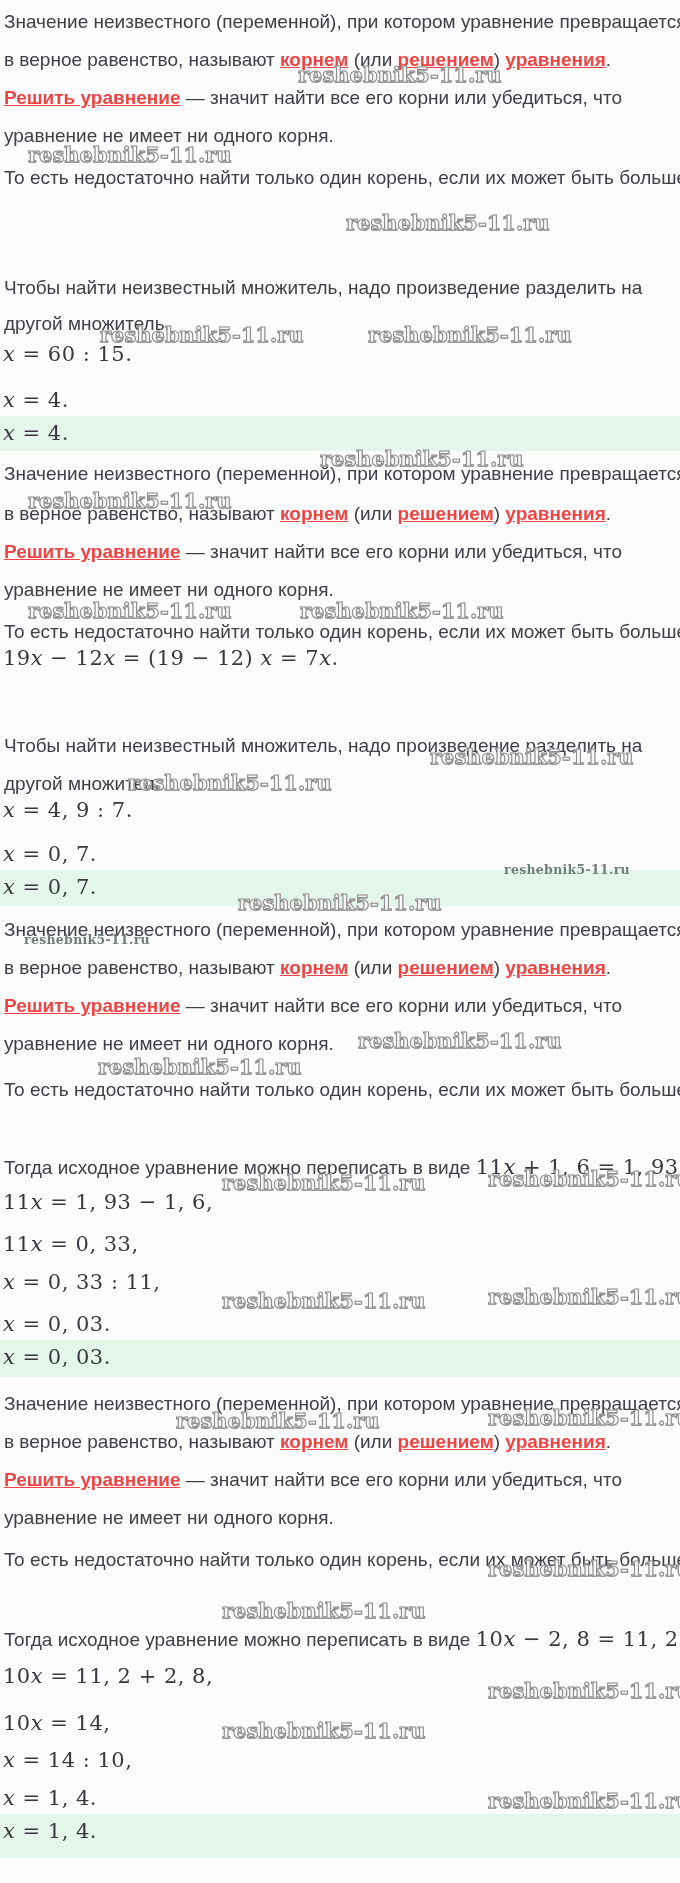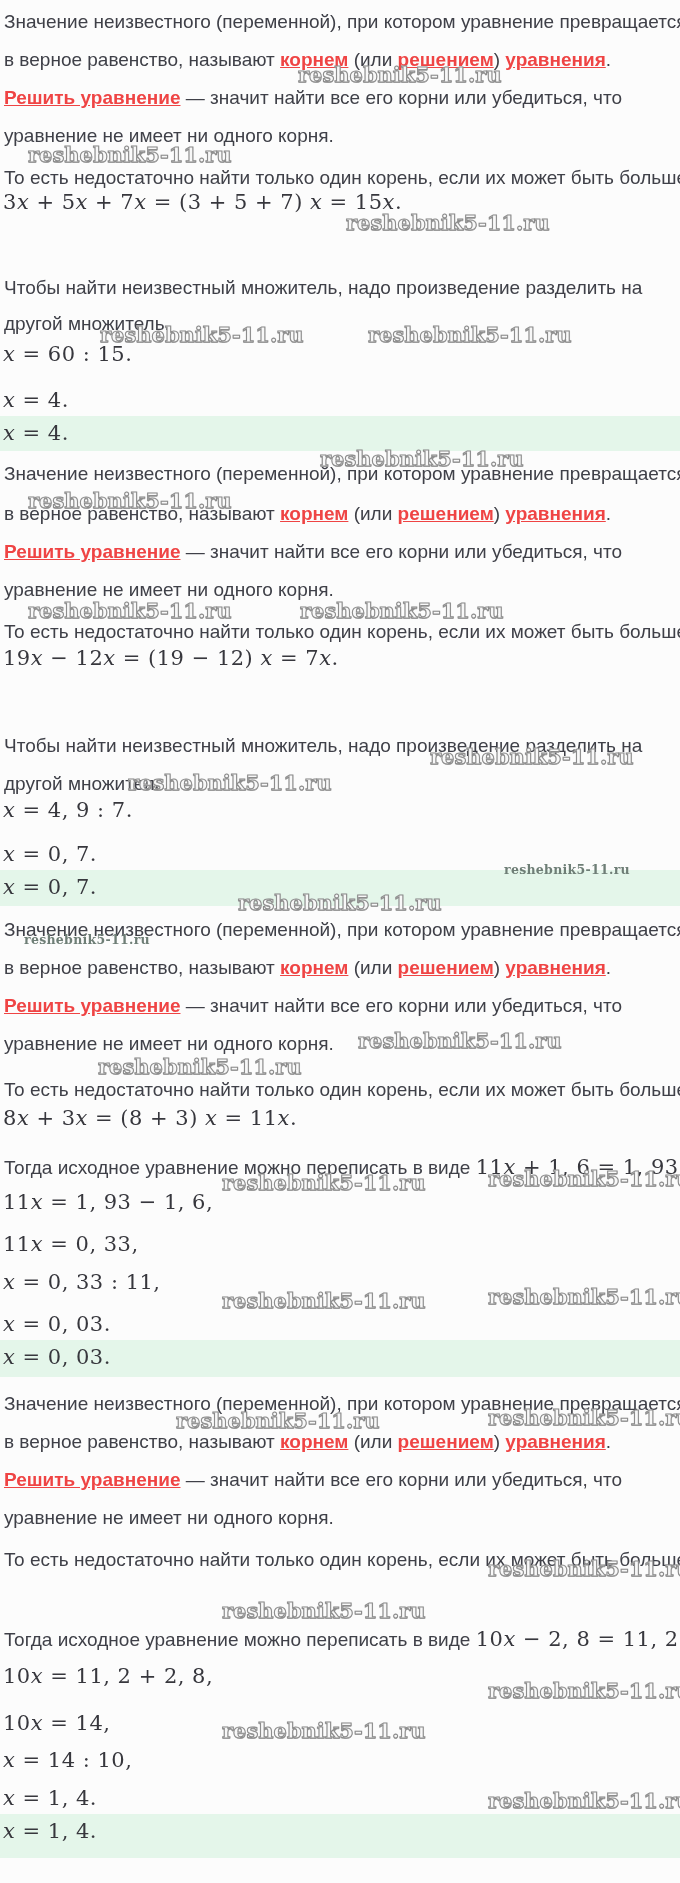--- a/index.html
+++ b/index.html
@@ -18,21 +18,20 @@
 </head>
 <body>
 
 <div id="page">
 
   <div class="t" style="top:10px"><span>Значение неизвестного (переменной), при котором уравнение превращается</span></div>
   <div class="t" style="top:48px"><span>в верное равенство, называют </span><b>корнем</b><span> (или </span><b>решением</b><span>) </span><b>уравнения</b><span>.</span></div>
   <div class="t" style="top:86px"><b>Решить уравнение</b><span> — значит найти все его корни или убедиться, что</span></div>
   <div class="t" style="top:124px"><span>уравнение не имеет ни одного корня.</span></div>
   <div class="t" style="top:166px"><span>То есть недостаточно найти только один корень, если их может быть больше.</span></div>
-  <div class="math" style="top:190px">3<i>x</i> + 5<i>x</i> + 7<i>x</i> = (3 + 5 + 7) <i>x</i> = 15<i>x</i>.</div>
   <div class="t" style="top:276px"><span>Чтобы найти неизвестный множитель, надо произведение разделить на</span></div>
   <div class="t" style="top:312px"><span>другой множитель.</span></div>
   <div class="math" style="top:342px"><i>x</i> = 60 : 15.</div>
   <div class="math" style="top:388px"><i>x</i> = 4.</div>
   <div class="band" style="top:416px;height:35px"><span class="math"><i>x</i> = 4.</span></div>
 
   <div class="t" style="top:462px"><span>Значение неизвестного (переменной), при котором уравнение превращается</span></div>
   <div class="t" style="top:502px"><span>в верное равенство, называют </span><b>корнем</b><span> (или </span><b>решением</b><span>) </span><b>уравнения</b><span>.</span></div>
   <div class="t" style="top:540px"><b>Решить уравнение</b><span> — значит найти все его корни или убедиться, что</span></div>
   <div class="t" style="top:578px"><span>уравнение не имеет ни одного корня.</span></div>
@@ -42,21 +41,20 @@
   <div class="t" style="top:772px"><span>другой множитель.</span></div>
   <div class="math" style="top:798px"><i>x</i> = 4, 9 : 7.</div>
   <div class="math" style="top:842px"><i>x</i> = 0, 7.</div>
   <div class="band" style="top:870px;height:36px"><span class="math"><i>x</i> = 0, 7.</span></div>
 
   <div class="t" style="top:918px"><span>Значение неизвестного (переменной), при котором уравнение превращается</span></div>
   <div class="t" style="top:956px"><span>в верное равенство, называют </span><b>корнем</b><span> (или </span><b>решением</b><span>) </span><b>уравнения</b><span>.</span></div>
   <div class="t" style="top:994px"><b>Решить уравнение</b><span> — значит найти все его корни или убедиться, что</span></div>
   <div class="t" style="top:1032px"><span>уравнение не имеет ни одного корня.</span></div>
   <div class="t" style="top:1078px"><span>То есть недостаточно найти только один корень, если их может быть больше.</span></div>
-  <div class="math" style="top:1106px">8<i>x</i> + 3<i>x</i> = (8 + 3) <i>x</i> = 11<i>x</i>.</div>
   <div class="t" style="top:1154px"><span>Тогда исходное уравнение можно переписать в виде </span><span class="imath">11<i>x</i> + 1, 6 = 1, 93.</span></div>
   <div class="math" style="top:1190px">11<i>x</i> = 1, 93 − 1, 6,</div>
   <div class="math" style="top:1232px">11<i>x</i> = 0, 33,</div>
   <div class="math" style="top:1270px"><i>x</i> = 0, 33 : 11,</div>
   <div class="math" style="top:1312px"><i>x</i> = 0, 03.</div>
   <div class="band" style="top:1340px;height:37px"><span class="math"><i>x</i> = 0, 03.</span></div>
 
   <div class="t" style="top:1392px"><span>Значение неизвестного (переменной), при котором уравнение превращается</span></div>
   <div class="t" style="top:1430px"><span>в верное равенство, называют </span><b>корнем</b><span> (или </span><b>решением</b><span>) </span><b>уравнения</b><span>.</span></div>
   <div class="t" style="top:1468px"><b>Решить уравнение</b><span> — значит найти все его корни или убедиться, что</span></div>

